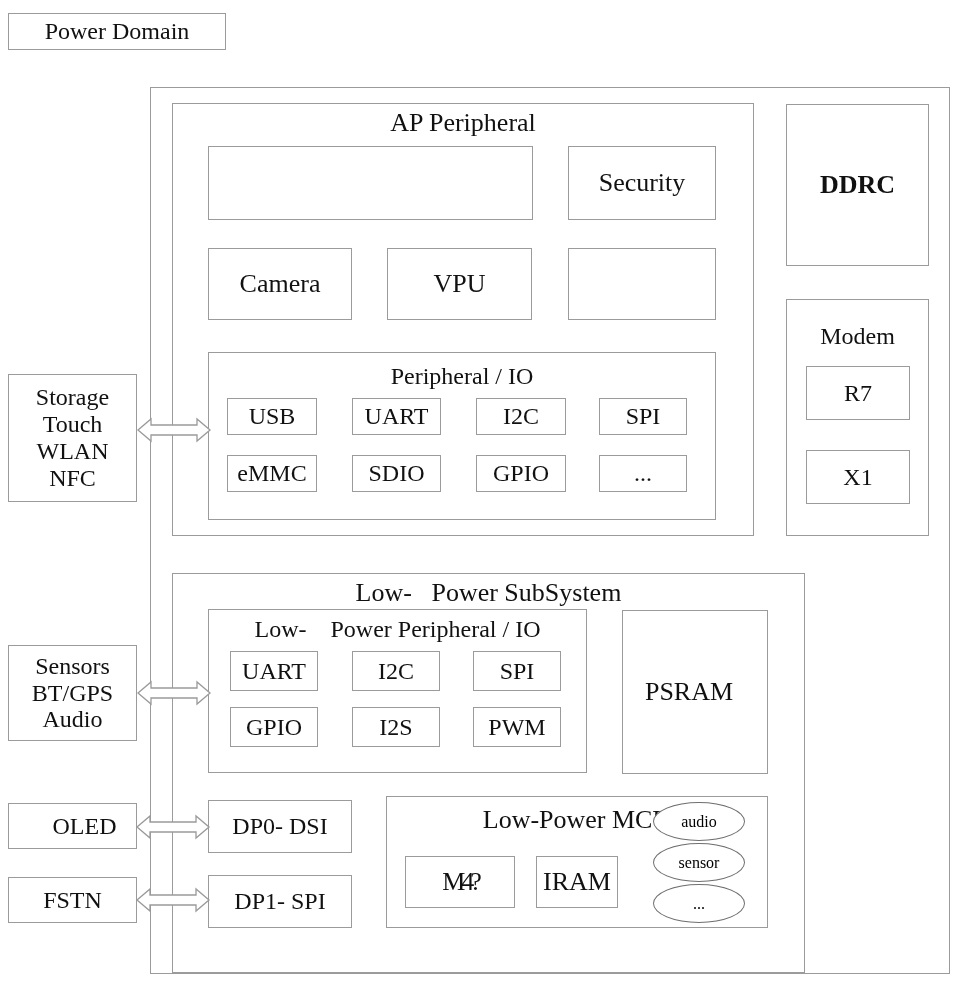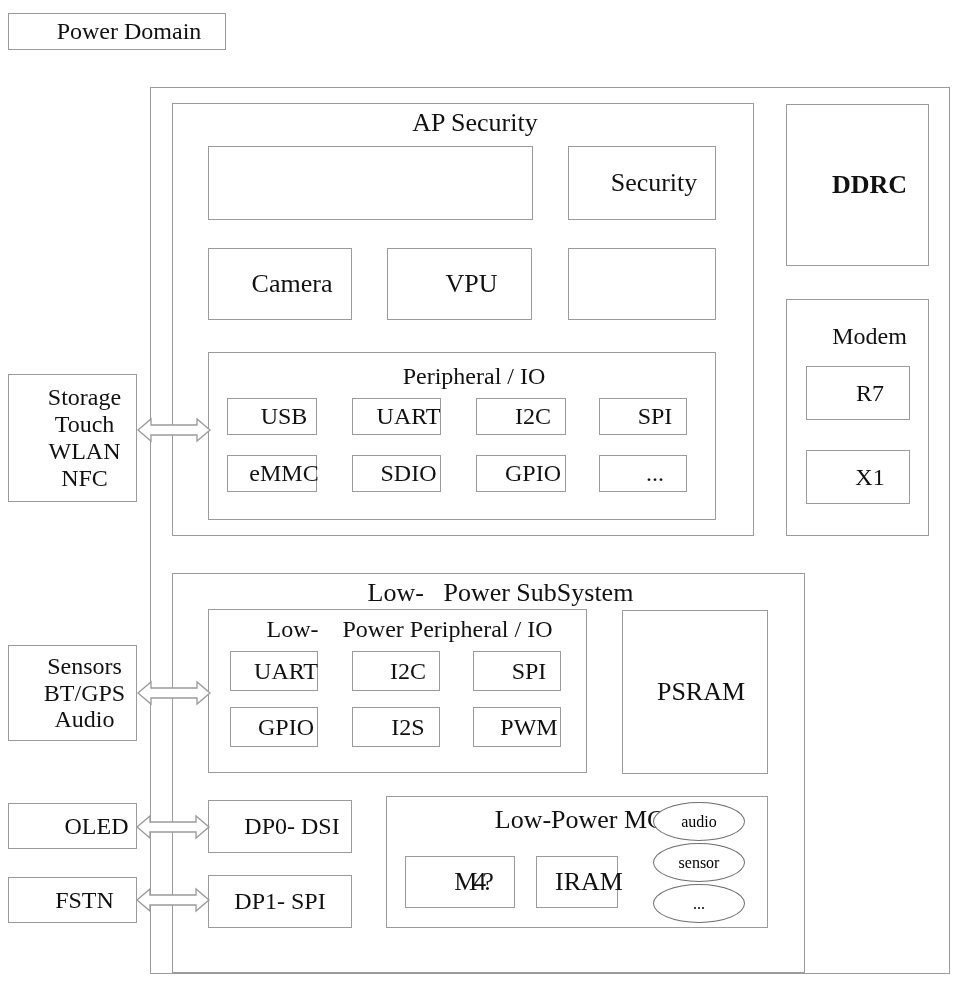--- a/index.html
+++ b/index.html
@@ -25,21 +25,20 @@
   .lbl {
     position: absolute;
     box-sizing: border-box;
     display: flex;
     align-items: center;
     justify-content: center;
     text-align: center;
     white-space: pre;
     line-height: 1.12;
     color: #111111;
-    margin-left: 12px;
   }
   .ellipse {
     position: absolute;
     box-sizing: border-box;
     border: 1px solid #6f6f6f;
     border-radius: 50%;
     background: #ffffff;
     display: flex;
     align-items: center;
     justify-content: center;
@@ -57,21 +56,21 @@
 <body>
 
 <div id="canvas">
 
   <div class="box" style="left:8px; top:13px; width:218px; height:37px;"></div>
   <div class="lbl f24" style="left:8px; top:13px; width:218px; height:37px;">Power Domain</div>
 
   <div class="box" style="left:150px; top:87px; width:800px; height:887px;"></div>
 
   <div class="box" style="left:172px; top:103px; width:582px; height:433px;"></div>
-  <div class="lbl f26" style="left:172px; top:108px; width:582px; height:30px;">AP Security</div>
+  <div class="lbl f26" style="left:172px; top:108px; width:582px; height:30px;">AP Peripheral</div>
 
   <div class="box" style="left:208px; top:146px; width:325px; height:74px;"></div>
 
   <div class="box" style="left:568px; top:146px; width:148px; height:74px;"></div>
   <div class="lbl f26" style="left:568px; top:146px; width:148px; height:74px;">Security</div>
 
   <div class="box" style="left:208px; top:248px; width:144px; height:72px;"></div>
   <div class="lbl f26" style="left:208px; top:248px; width:144px; height:72px;">Camera</div>
 
   <div class="box" style="left:387px; top:248px; width:145px; height:72px;"></div>
@@ -142,21 +141,21 @@
   <div class="box" style="left:473px; top:707px; width:88px; height:40px;"></div>
   <div class="lbl f24" style="left:473px; top:707px; width:88px; height:40px;">PWM</div>
 
   <div class="box" style="left:622px; top:610px; width:146px; height:164px;"></div>
   <div class="lbl f26" style="left:616px; top:610px; width:146px; height:164px;">PSRAM</div>
 
   <div class="box" style="left:208px; top:800px; width:144px; height:53px;"></div>
   <div class="lbl f24" style="left:208px; top:800px; width:144px; height:53px;">DP0- DSI</div>
 
   <div class="box" style="left:208px; top:875px; width:144px; height:53px;"></div>
-  <div class="lbl f24" style="left:196px; top:875px; width:144px; height:53px;">DP1- SPI</div>
+  <div class="lbl f24" style="left:208px; top:875px; width:144px; height:53px;">DP1- SPI</div>
 
   <div class="box" style="left:386px; top:796px; width:382px; height:132px;"></div>
   <div class="lbl f26" style="left:386px; top:805px; width:382px; height:30px;">Low-Power MCU</div>
 
   <div class="box" style="left:405px; top:856px; width:110px; height:52px;"></div>
   <div class="lbl f26" style="left:405px; top:856px; width:110px; height:52px; letter-spacing:-4px;">M4?</div>
 
   <div class="box" style="left:536px; top:856px; width:82px; height:52px;"></div>
   <div class="lbl f26" style="left:532px; top:856px; width:90px; height:52px;">IRAM</div>
 

